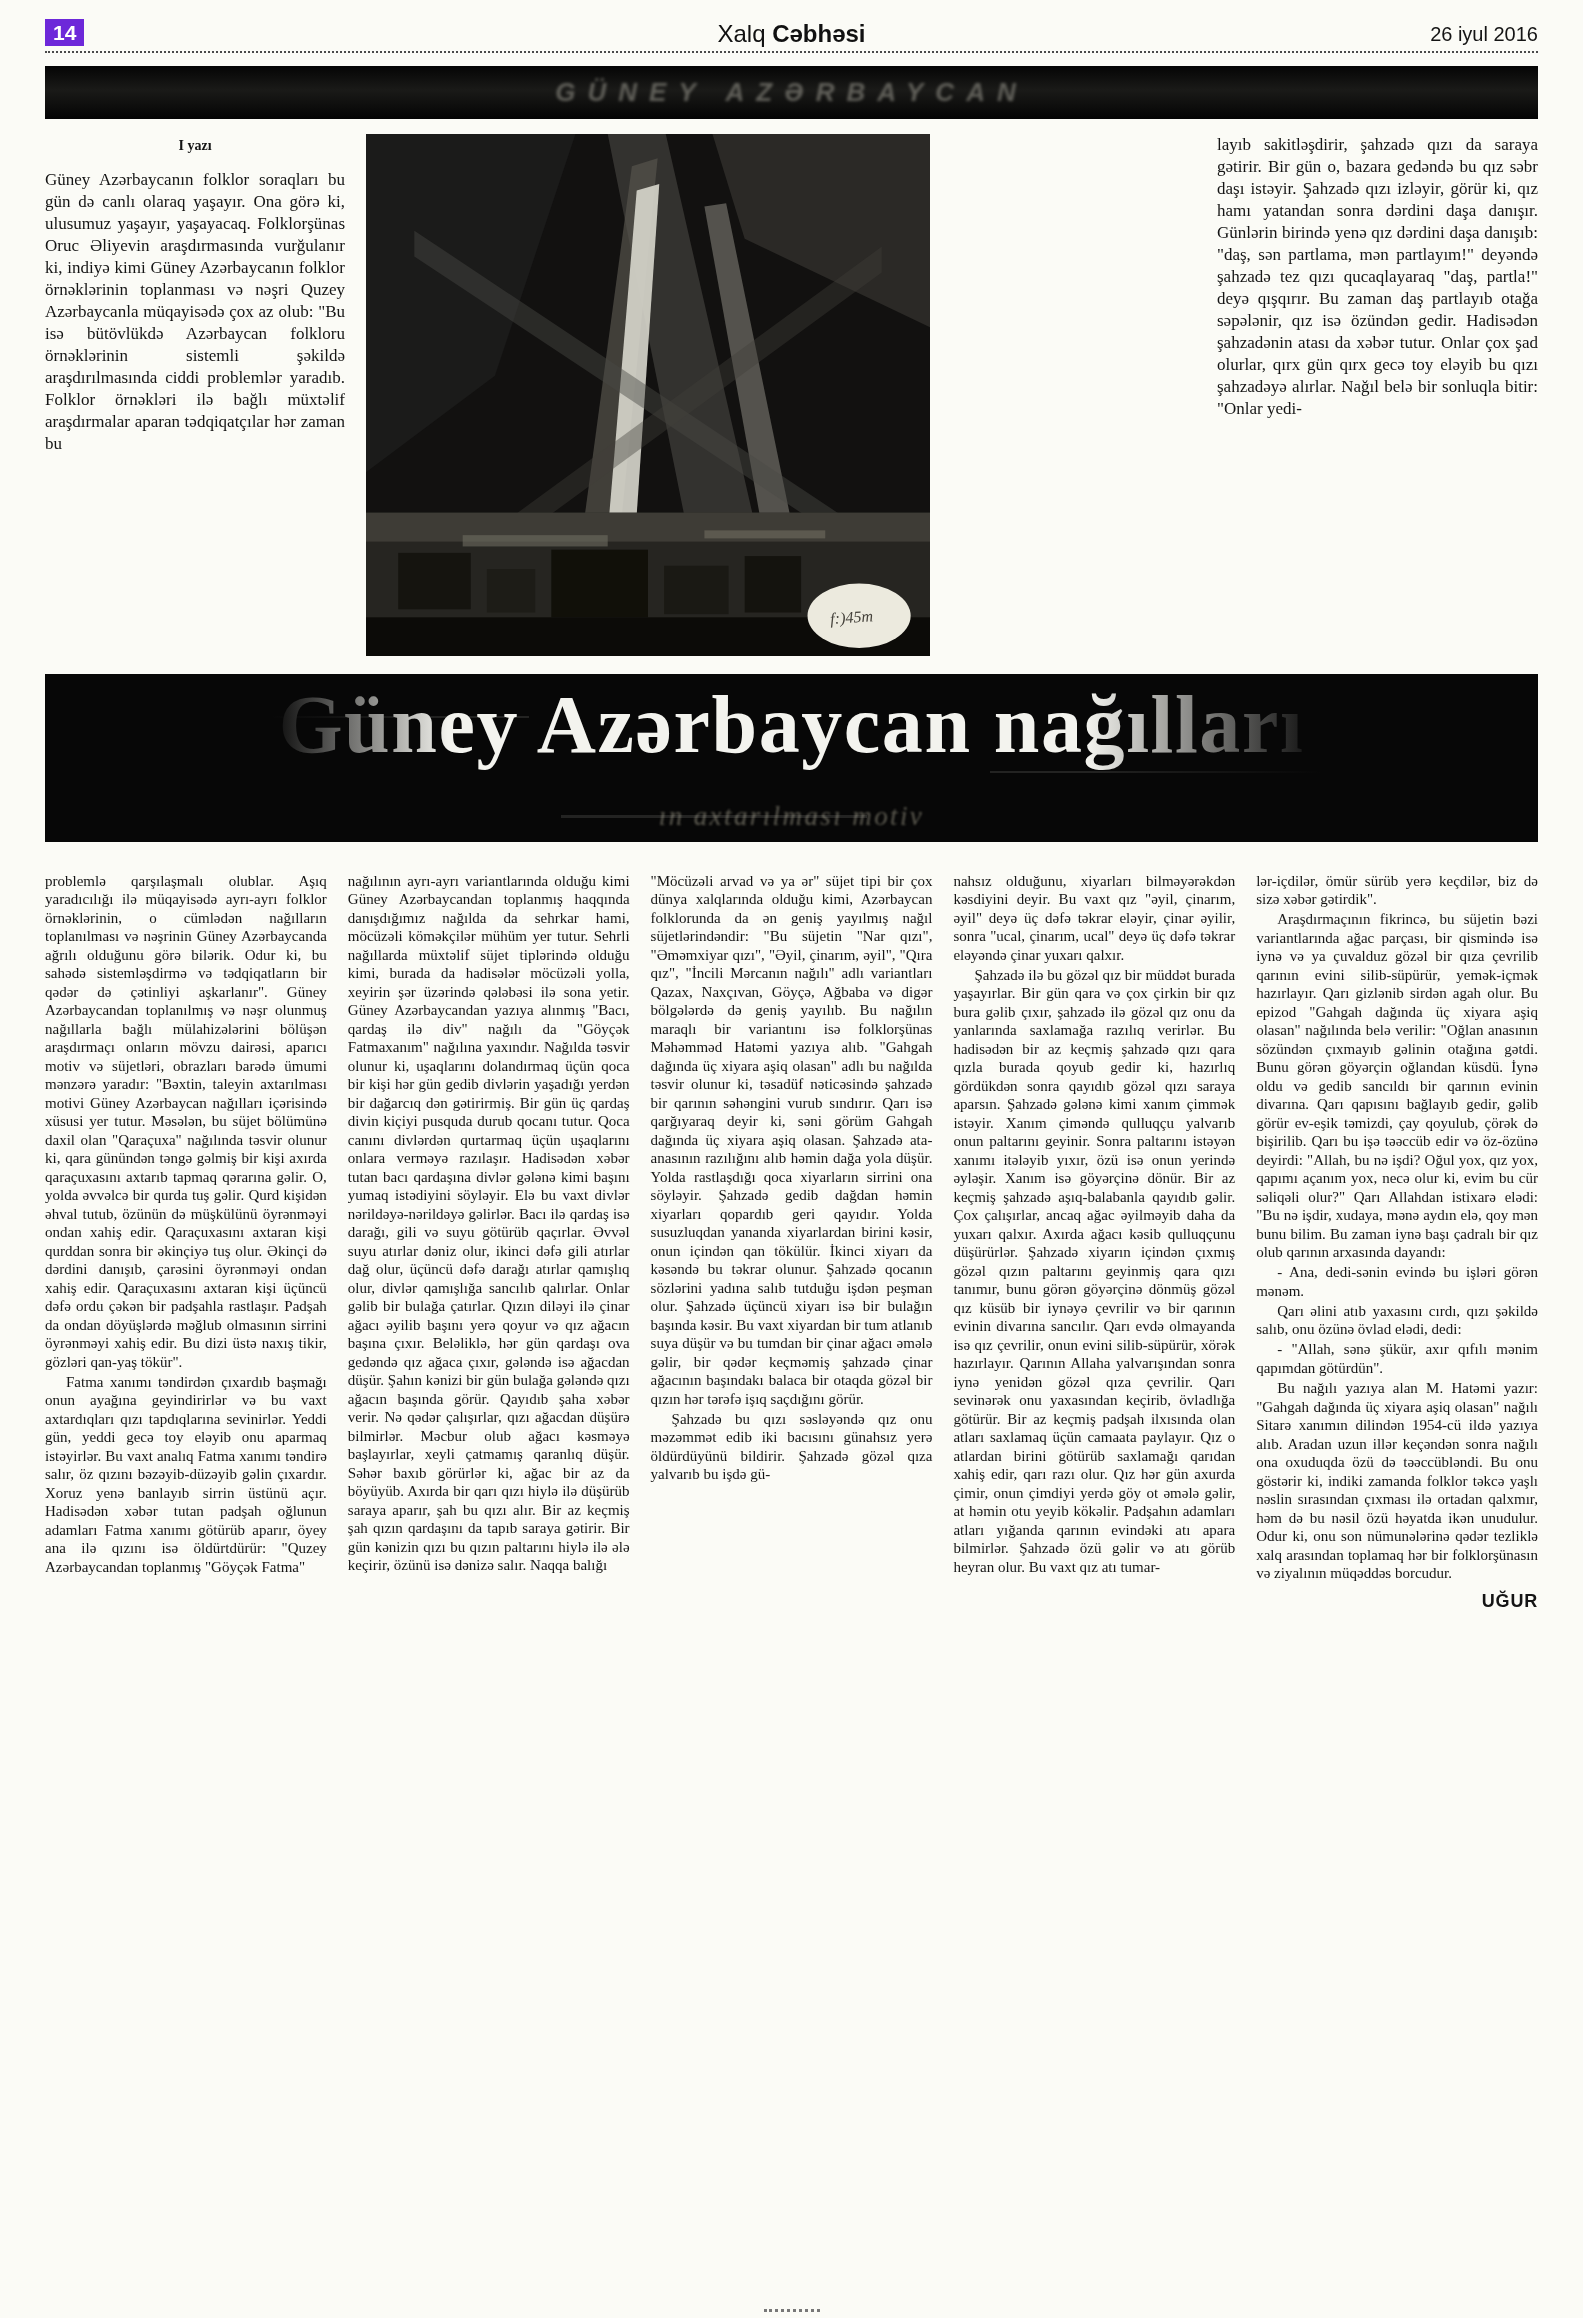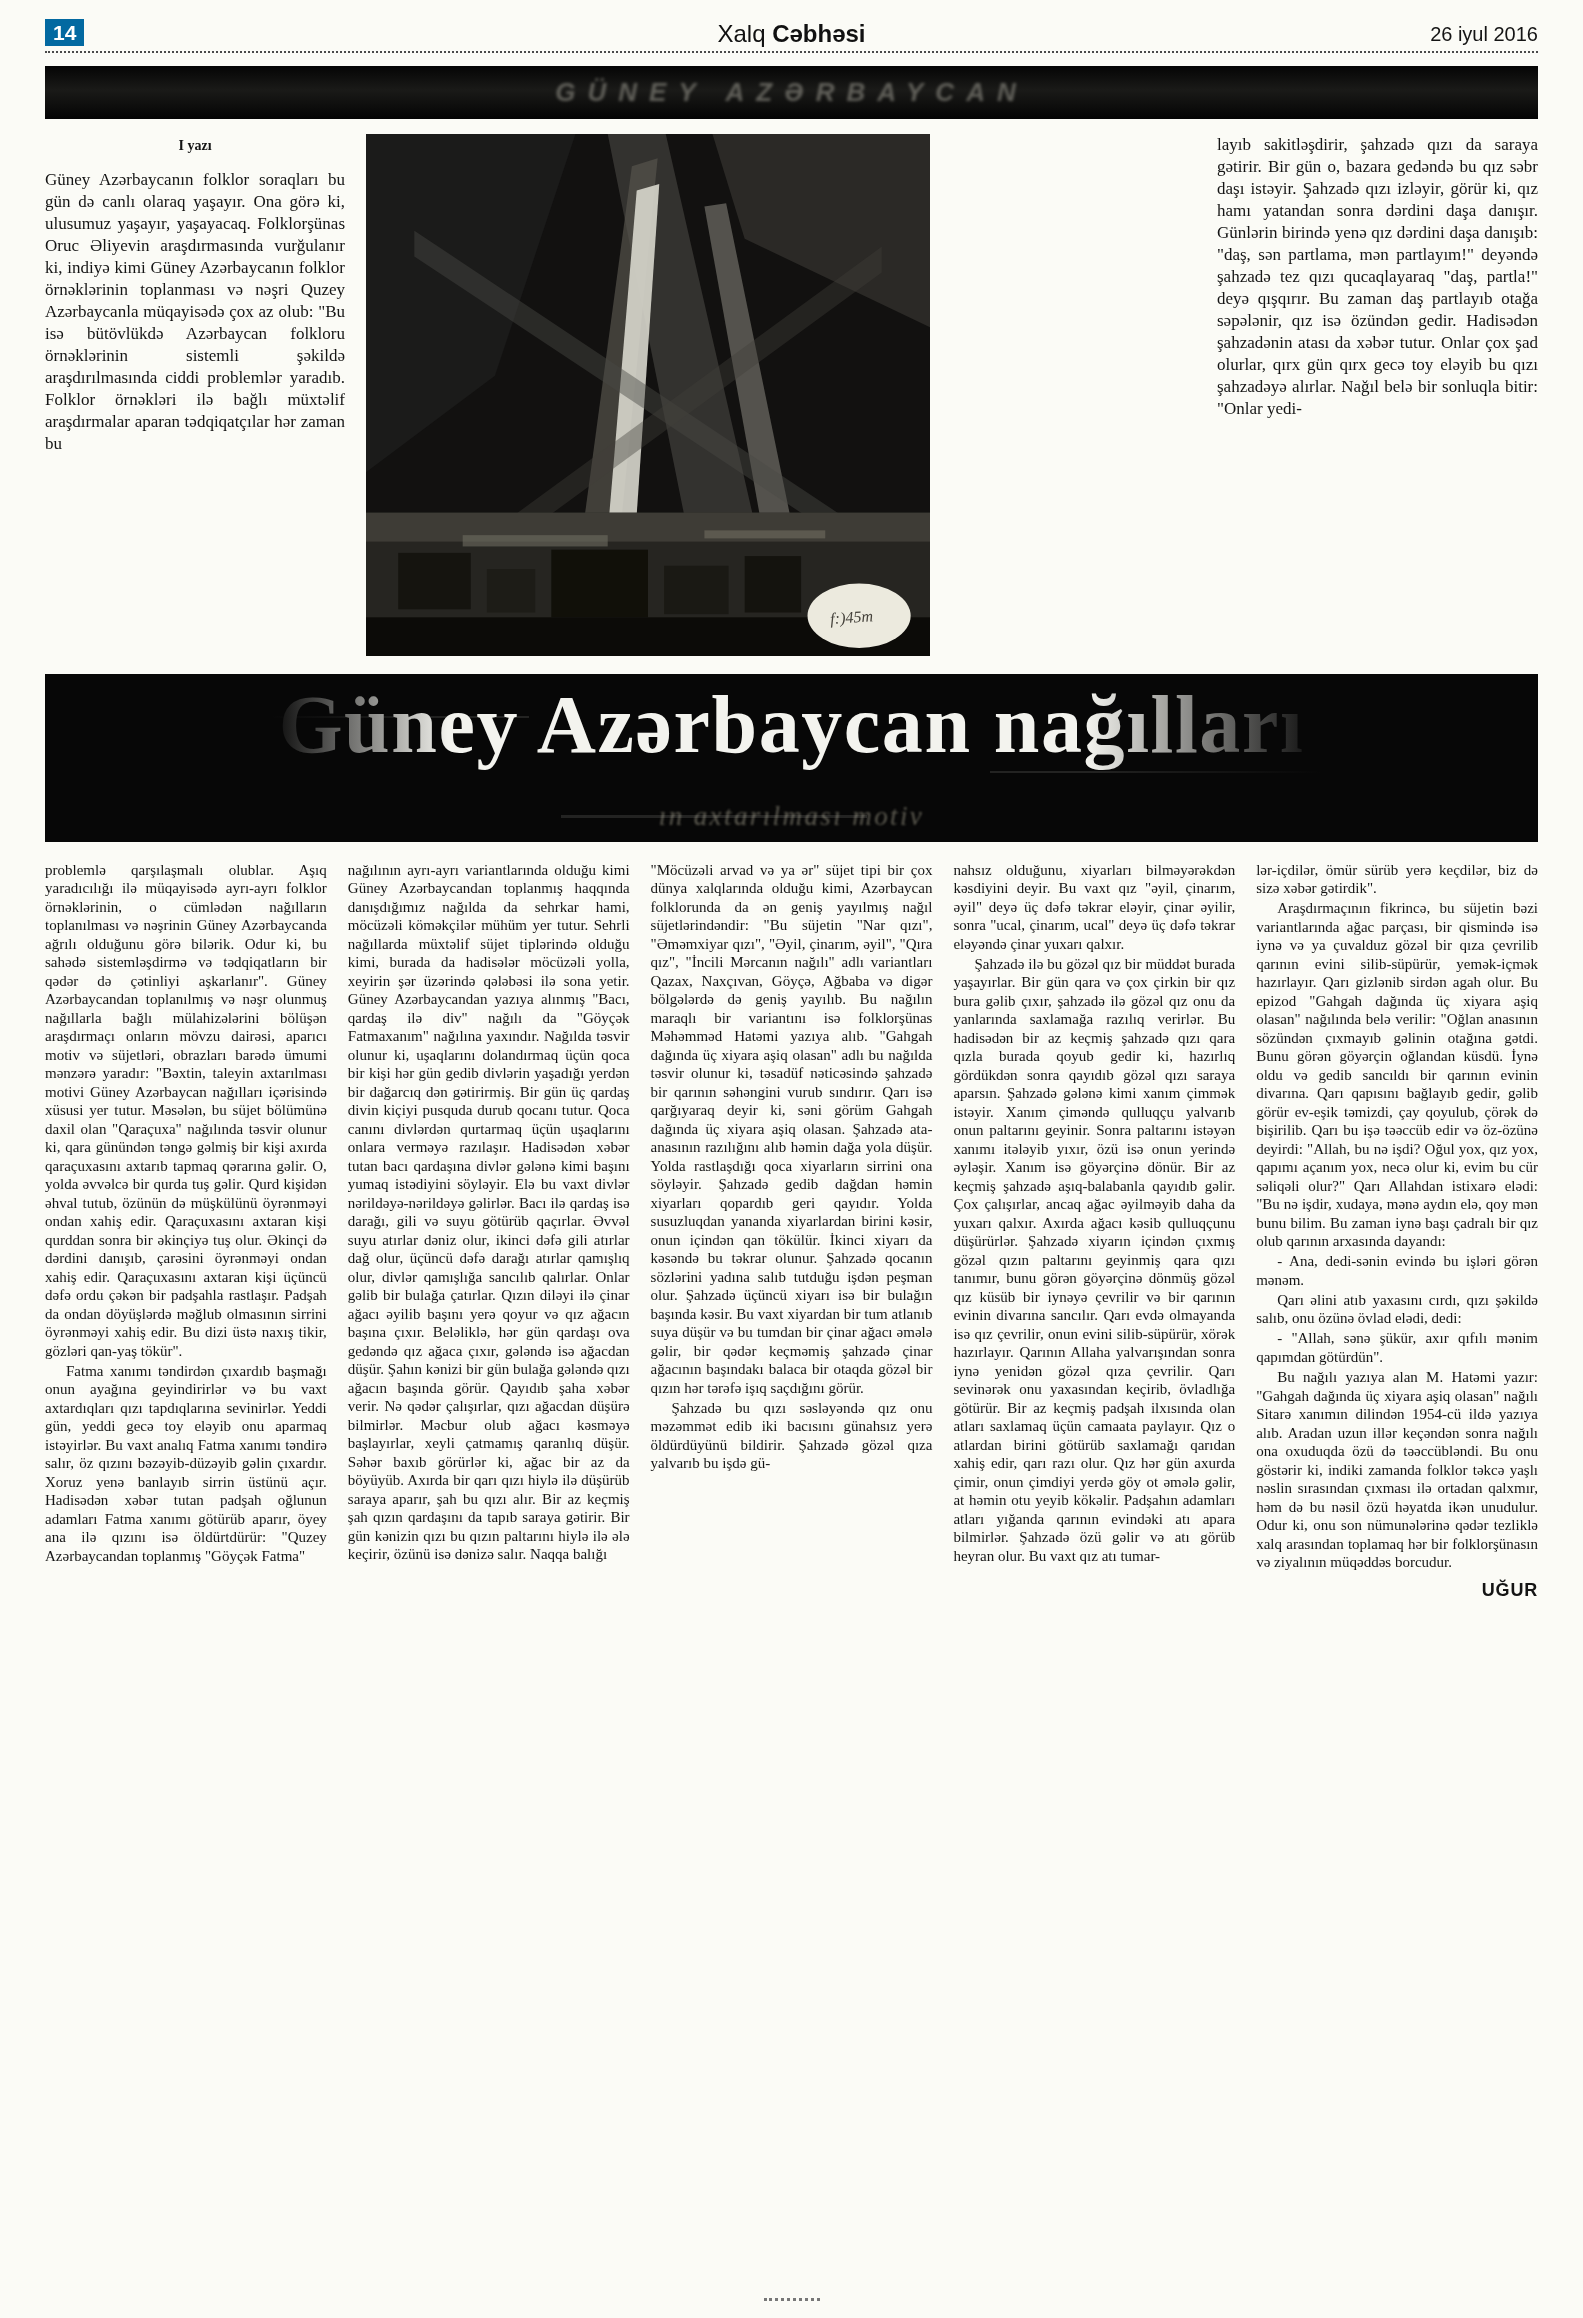--- a/index.html
+++ b/index.html
@@ -10,21 +10,21 @@
     overflow:hidden;
   }
   .page{position:relative;width:1493px;margin:0 auto;padding-top:11.3px;}
 
   
   .page-header{
     position:relative;display:flex;align-items:flex-end;justify-content:space-between;
     border-bottom:2.4px dotted #4a4a4a;padding-bottom:4.8px;height:35px;
   }
   .page-number{
-    background:#0369a1;color:#fff;font-family:"Liberation Sans",sans-serif;
+    background:#6d28d9;color:#fff;font-family:"Liberation Sans",sans-serif;
     font-weight:bold;font-size:21px;line-height:27px;padding:0 8px;
   }
   .masthead{
     position:absolute;left:50%;transform:translateX(-50%);bottom:3.2px;
     font-family:Liberation Sans, sans-serif;font-size:24px;white-space:nowrap;color:#111;
   }
   .masthead .bold{font-weight:bold;}
   .issue-date{font-family:"Liberation Sans",sans-serif;font-weight:normal;font-size:20px;}
 
   
@@ -61,21 +61,21 @@
     position:absolute;bottom:9.7px;left:50%;transform:translateX(-50%);
     font-style:italic;font-size:27px;color:#5b594f;filter:blur(1.2px);
     letter-spacing:2.4px;white-space:nowrap;
   }
   .banner-fade{position:absolute;top:0;height:100%;}
   .banner-fade.left{left:0;width:403px;background:linear-gradient(90deg,#070707 56%,rgba(7,7,7,0));}
   .banner-fade.right{right:0;width:451px;background:linear-gradient(270deg,#070707 48%,rgba(7,7,7,0));}
   .banner-streak{position:absolute;background:rgba(240,240,228,.12);height:2.4px;}
 
   
-  .article-body{display:flex;gap:21px;margin-top:19px;height:1416px;overflow:hidden;}
+  .article-body{display:flex;gap:21px;margin-top:30px;height:1416px;overflow:hidden;}
   .body-col{flex:1;font-size:15px;line-height:18.5px;text-align:justify;}
   .body-col p{margin:0;}
   .body-col p + p{text-indent:21px;margin-top:1.6px;}
   .signature{
     text-align:right;font-weight:bold;font-family:"Liberation Sans",sans-serif;
     font-size:18px;margin-top:9.7px!important;letter-spacing:0.8px;text-indent:0!important;
   }
   .page-bottom-mark{width:56px;margin:21px auto 0;border-top:3.2px dotted #777;}
 </style>
 </head>

